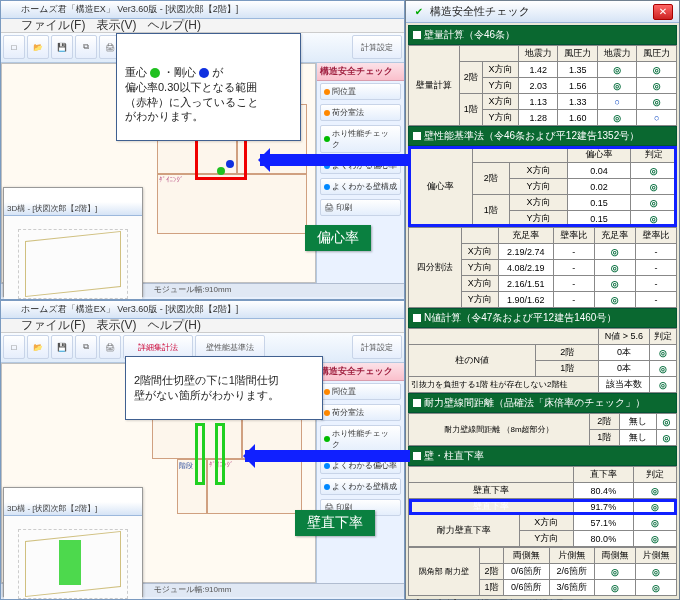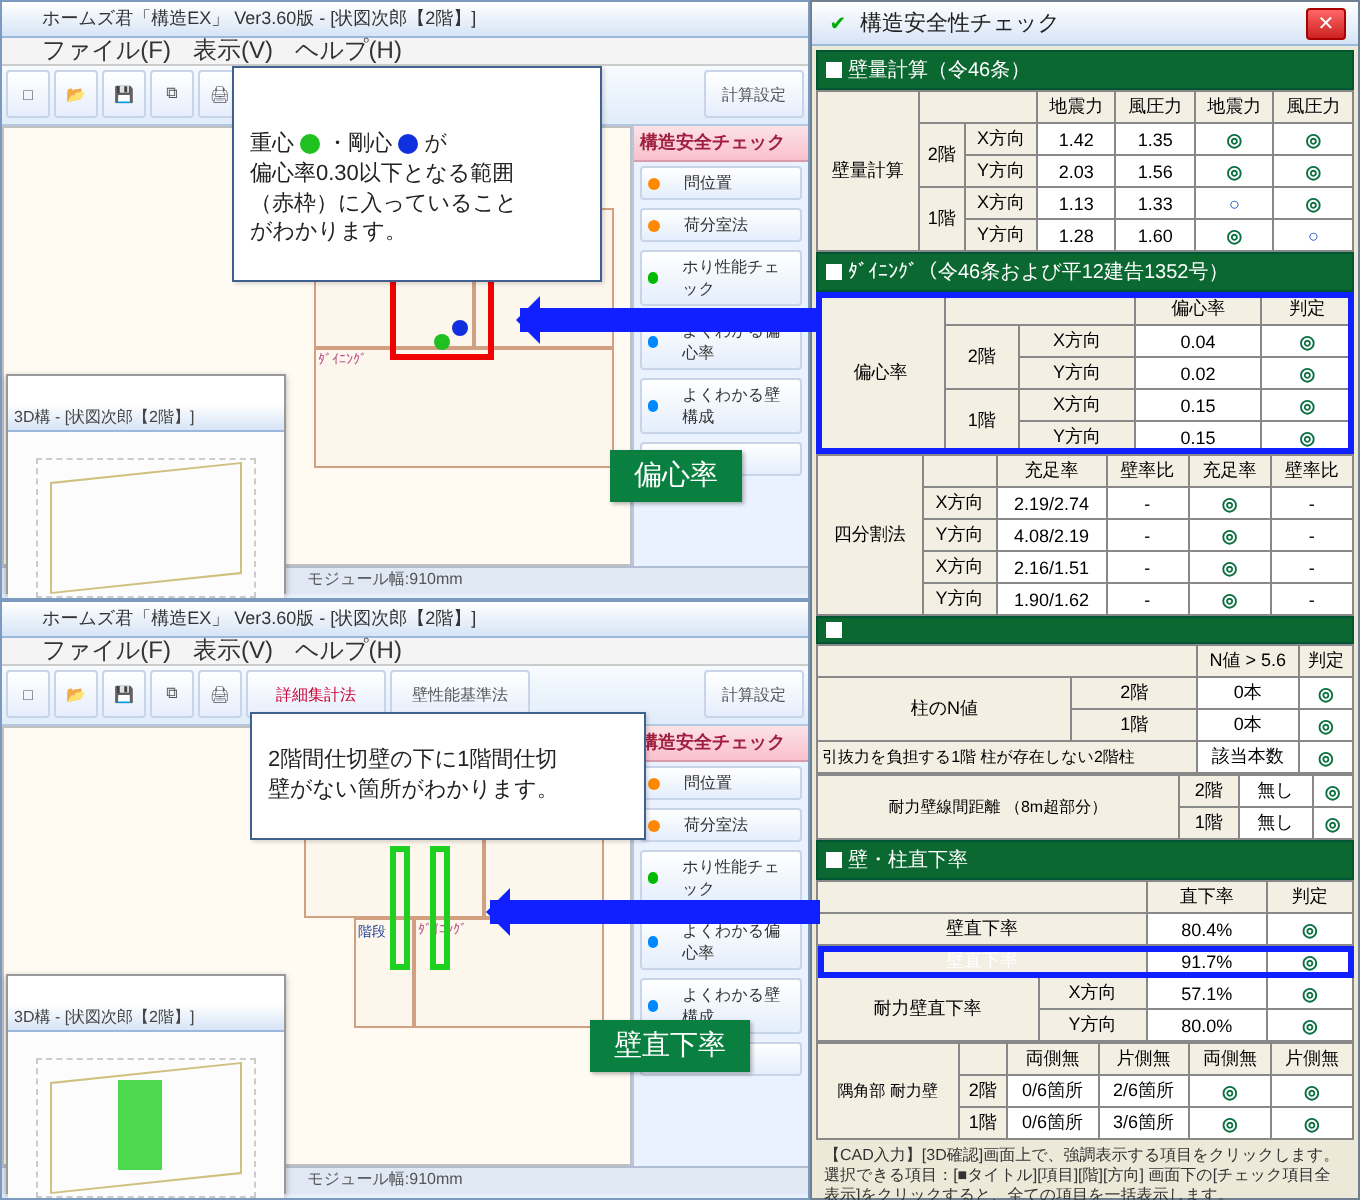--- a/index.html
+++ b/index.html
@@ -9,21 +9,21 @@
   .right-col { width: 275px; background: #ece9d8; border: 1px solid #708090; position: relative; }
   .cad-window { position: relative; flex: 1; border: 1px solid #7a9ac0; background: #e8f0fc; overflow: hidden; }
   .cad-titlebar { height: 18px; background: linear-gradient(#fff,#d6e4f6); border-bottom: 1px solid #9cb8dc; display: flex; align-items: center; padding: 0 20px; font-size: 9px; color: #333; }
   .cad-menubar { height: 14px; background: #f4f4f4; border-bottom: 1px solid #ccc; display: flex; gap: 11px; padding: 0 20px; font-size: 12px; color: #333; align-items: center; }
   .cad-toolbar { height: 30px; background: linear-gradient(#f8fbff,#e0ecfa); border-bottom: 1px solid #b4c8e0; display: flex; gap: 2px; padding: 2px; }
   .tbbtn { width: 22px; height: 24px; background: linear-gradient(#fff,#e6eefc); border: 1px solid #c8d4e8; border-radius: 2px; display: flex; align-items: center; justify-content: center; font-size: 8px; color: #555; }
   .cad-body { position: relative; flex: 1; display: flex; height: calc(100% - 78px); }
   .cad-plan { flex: 1; background: #fffaf2; border: 1px solid #c0c0c0; position: relative; }
   .cad-sidebar { width: 88px; border-left: 1px solid #b4c8e0; background: #eaf2ff; display: flex; flex-direction: column; }
   .side-header { background: linear-gradient(#fce2e8,#fac0cc); color: #a02040; font-size: 9px; padding: 2px 3px; border-bottom: 1px solid #d89cac; font-weight: bold; }
-  .side-btn { background: linear-gradient(#fff,#e4eefc); border: 1px solid #c8d4e8; border-radius: 2px; margin: 2px 3px; padding: 2px 3px; font-size: 8px; color: #333; display: flex; align-items: center; gap: 12px; }
+  .side-btn { background: linear-gradient(#fff,#e4eefc); border: 1px solid #c8d4e8; border-radius: 2px; margin: 2px 3px; padding: 2px 3px; font-size: 8px; color: #333; display: flex; align-items: center; gap: 2px; }
   .side-btn .dot { width: 6px; height: 6px; border-radius: 3px; }
   .cad-status { height: 14px; background: #e0e8f4; border-top: 1px solid #b0bcd0; font-size: 8px; color: #555; text-align: center; padding-right: 20px; }
   .cad-sub3d { position: absolute; left: 2px; bottom: 2px; width: 140px; height: 110px; background: #fff; border: 1px solid #999; box-shadow: 0 1px 3px rgba(0,0,0,.3); }
   .cad-sub3d .sub-title { font-size: 8px; background: linear-gradient(#fff,#d6e4f6); border-bottom: 1px solid #9cb8dc; padding: 1px 3px; color:#444;margin-top:14px; }
   .cad-sub3d .sub-body { background: #fcfcfc; height: calc(100% - 12px); display: flex; align-items: center; justify-content: center; }
   .frame3d { width: 110px; height: 70px; border: 1px dashed #ccc; position: relative; }
   .frame3d::before { content:""; position:absolute; inset:6px; border:1px solid #d0c080; transform: skewY(-6deg); }
   
   .rp-titlebar { height: 22px; background: linear-gradient(#fff,#d6e4f6); border-bottom: 1px solid #9cb8dc; display: flex; align-items: center; padding: 0 6px; gap: 4px; }
   .rp-titlebar .icon { width: 14px; height: 14px; display: flex; align-items: center; justify-content: center; font-size: 10px; color: #0a0; }
@@ -238,21 +238,21 @@
               <td>1.28</td>
               <td>1.60</td>
               <td class="judge-o">◎</td>
               <td class="judge-tri">○</td>
             </tr>
       </tbody>
         </table>
 
       <div class="section-bar">
           <span class="sq"></span>
-          <span>ﾀﾞｲﾆﾝｸﾞ（令46条および平12建告1352号）</span>
+          <span>壁性能基準法（令46条および平12建告1352号）</span>
         </div>
       <table class="rt hl-blue">
         <tbody>
             <tr>
               <th rowspan="5" class="rowlabel">偏心率</th>
             <th colspan="2"></th>
               <th>偏心率</th>
               <th>判定</th>
             </tr>
         <tr id="hs0">
@@ -315,20 +315,21 @@
               <td>1.90/1.62</td>
               <td>-</td>
               <td class="judge-o">◎</td>
               <td>-</td>
             </tr>
       </tbody>
         </table>
 
       <div class="section-bar">
           <span class="sq"></span>
+          <span>N値計算（令47条および平12建告1460号）</span>
         </div>
       <table class="rt">
         <tbody>
             <tr>
               <th colspan="2"></th>
               <th>N値 &gt; 5.6</th>
               <th>判定</th>
             </tr>
         <tr>
               <td rowspan="2" class="rowlabel">柱のN値</td>
@@ -343,20 +344,24 @@
             </tr>
         <tr>
               <td colspan="2" class="rowlabel" style="white-space:normal;font-size:8px;text-align:left">引抜力を負担する1階
 柱が存在しない2階柱</td>
               <td>該当本数</td>
               <td class="judge-o">◎</td>
             </tr>
       </tbody>
         </table>
 
+      <div class="section-bar">
+          <span class="sq"></span>
+          <span>耐力壁線間距離（品確法「床倍率のチェック」）</span>
+        </div>
       <table class="rt">
         <tbody>
             <tr>
               <td rowspan="2" class="rowlabel" style="white-space:normal;font-size:8px">耐力壁線間距離
 （8m超部分）</td>
               <td class="rowlabel">2階</td>
               <td>無し</td>
               <td class="judge-o">◎</td>
             </tr>
         <tr>

